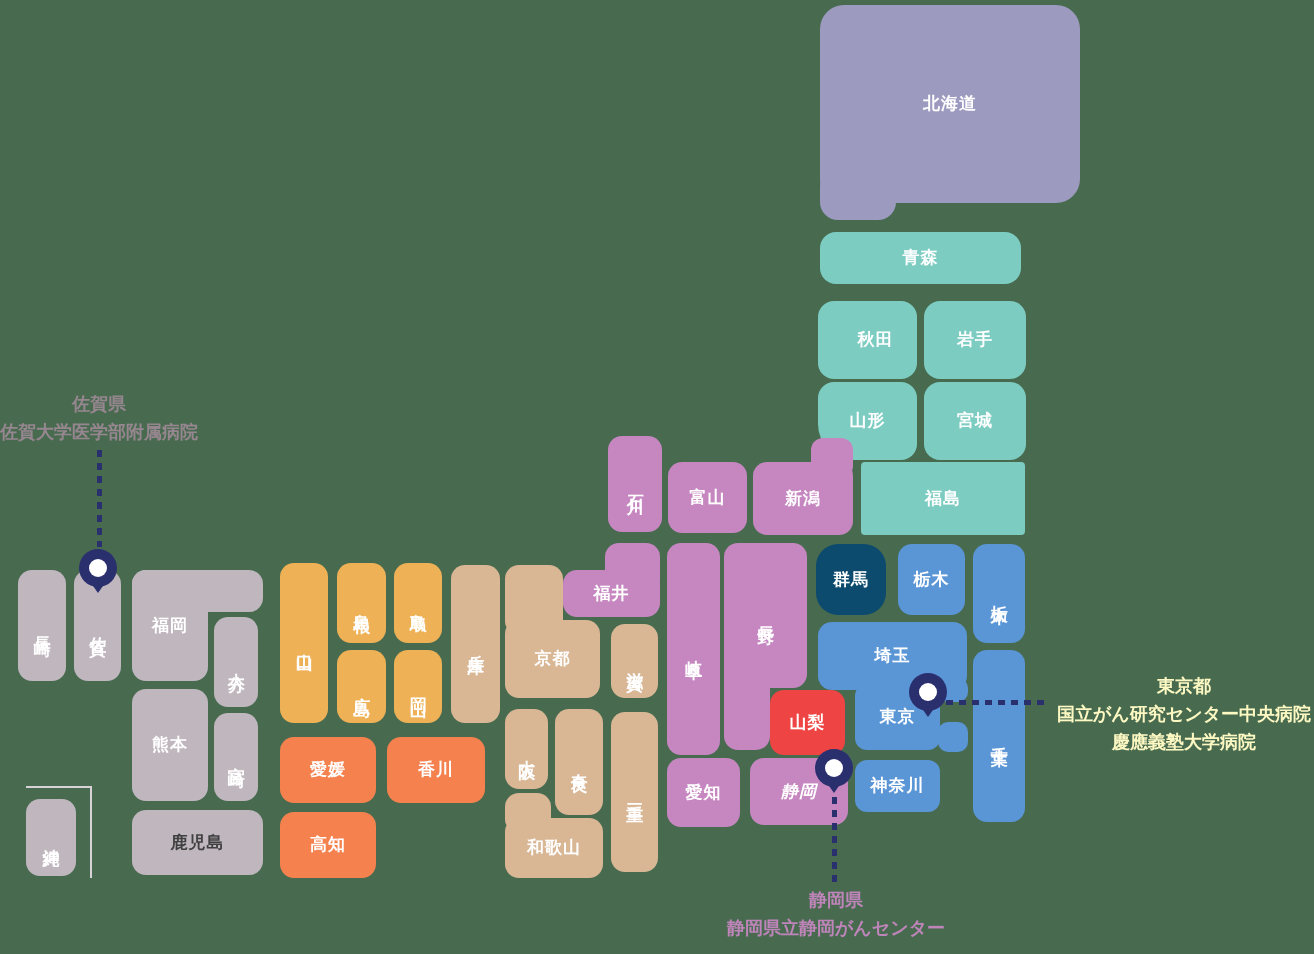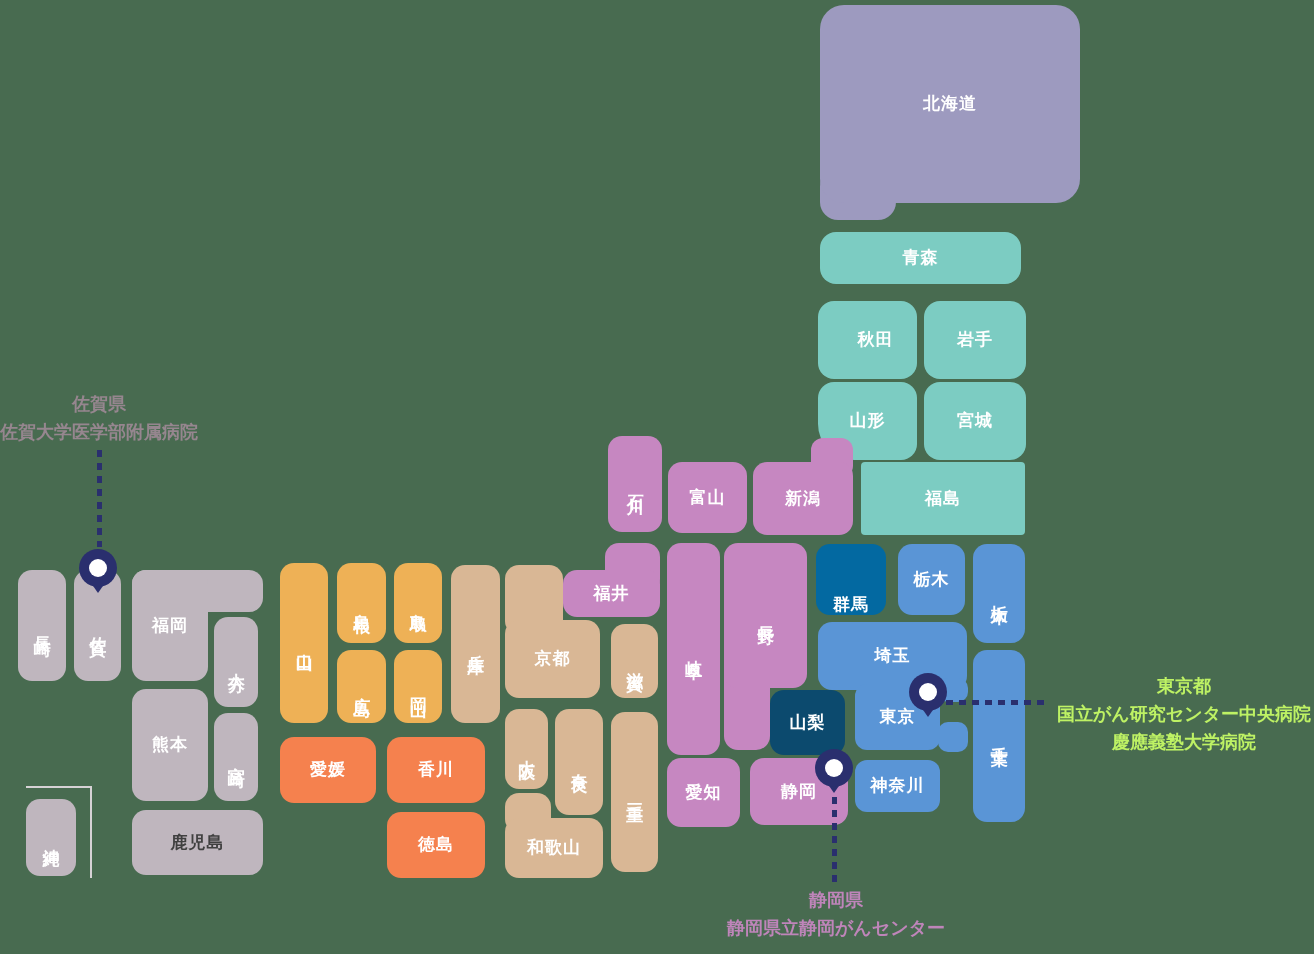--- a/index.html
+++ b/index.html
@@ -83,30 +83,30 @@
     <div class="pref" style="left: 563px; top: 570px; width: 97px; height: 47px; background: rgb(198, 135, 193); border-radius: 14px;">
       <span class="pref-label" style="color: rgb(255, 255, 255);">福井</span>
     </div>
     <div class="pref" style="left: 667px; top: 543px; width: 53px; height: 212px; background: rgb(198, 135, 193); border-radius: 14px;">
       <span class="pref-label vertical" style="color: rgb(255, 255, 255);">岐阜</span>
     </div>
     <div class="pref-ext" style="left: 724px; top: 620px; width: 46px; height: 130px; background: rgb(198, 135, 193); border-radius: 14px;"></div>
     <div class="pref" style="left: 724px; top: 543px; width: 83px; height: 145px; background: rgb(198, 135, 193); border-radius: 14px;">
       <span class="pref-label vertical" style="color: rgb(255, 255, 255);">長野</span>
     </div>
-    <div class="pref" style="left: 770px; top: 690px; width: 75px; height: 65px; background: #0c4a6e; border-radius: 14px;">
+    <div class="pref" style="left: 770px; top: 690px; width: 75px; height: 65px; background: #ef4444; border-radius: 14px;">
       <span class="pref-label" style="color: rgb(255, 255, 255);">山梨</span>
     </div>
     <div class="pref" style="left: 750px; top: 758px; width: 98px; height: 67px; background: rgb(198, 135, 193); border-radius: 14px;">
-      <span class="pref-label" style="color: rgb(255, 255, 255);">静岡</span>
+      <span class="pref-label" style="color: rgb(255, 255, 255); font-style: italic;">静岡</span>
     </div>
     <div class="pref" style="left: 667px; top: 758px; width: 73px; height: 69px; background: rgb(198, 135, 193); border-radius: 14px;">
       <span class="pref-label" style="color: rgb(255, 255, 255);">愛知</span>
     </div>
-    <div class="pref" style="left: 816px; top: 544px; width: 70px; height: 71px; background: #0369a1; border-radius: 14px; align-items: flex-end;">
+    <div class="pref" style="left: 816px; top: 544px; width: 70px; height: 71px; background: #0c4a6e; border-radius: 22px;">
       <span class="pref-label" style="color: rgb(255, 255, 255);">群馬</span>
     </div>
     <div class="pref" style="left: 898px; top: 544px; width: 67px; height: 71px; background: rgb(90, 149, 214); border-radius: 14px;">
       <span class="pref-label" style="color: rgb(255, 255, 255);">栃木</span>
     </div>
     <div class="pref" style="left: 973px; top: 544px; width: 52px; height: 99px; background: rgb(90, 149, 214); border-radius: 14px;">
       <span class="pref-label vertical" style="color: rgb(255, 255, 255);">栃木</span>
     </div>
     <div class="pref" style="left: 818px; top: 622px; width: 149px; height: 68px; background: rgb(90, 149, 214); border-radius: 14px;">
       <span class="pref-label" style="color: rgb(255, 255, 255);">埼玉</span>
@@ -159,22 +159,22 @@
     </div>
     <div class="pref" style="left: 394px; top: 650px; width: 48px; height: 73px; background: rgb(238, 177, 86); border-radius: 14px;">
       <span class="pref-label vertical" style="color: rgb(255, 255, 255);">岡山</span>
     </div>
     <div class="pref" style="left: 280px; top: 737px; width: 96px; height: 66px; background: rgb(245, 129, 78); border-radius: 14px;">
       <span class="pref-label" style="color: rgb(255, 255, 255);">愛媛</span>
     </div>
     <div class="pref" style="left: 387px; top: 737px; width: 98px; height: 66px; background: rgb(245, 129, 78); border-radius: 14px;">
       <span class="pref-label" style="color: rgb(255, 255, 255);">香川</span>
     </div>
-    <div class="pref" style="left: 387px; top: 812px; width: 98px; height: 66px; background: rgb(245, 129, 78); border-radius: 14px;">
-      <span class="pref-label" style="color: rgb(255, 255, 255);">徳島</span>
+    <div class="pref" style="left: 280px; top: 812px; width: 96px; height: 66px; background: rgb(245, 129, 78); border-radius: 14px;">
+      <span class="pref-label" style="color: rgb(255, 255, 255);">高知</span>
     </div>
     <div class="pref" style="left: 18px; top: 570px; width: 48px; height: 111px; background: rgb(191, 182, 190); border-radius: 14px;">
       <span class="pref-label vertical" style="color: rgb(255, 255, 255);">長崎</span>
     </div>
     <div class="pref" style="left: 74px; top: 570px; width: 47px; height: 111px; background: rgb(191, 182, 190); border-radius: 14px;">
       <span class="pref-label vertical" style="color: rgb(255, 255, 255);">佐賀</span>
     </div>
     <div class="pref-ext" style="left: 132px; top: 570px; width: 131px; height: 42px; background: rgb(191, 182, 190); border-radius: 14px;"></div>
     <div class="pref" style="left: 132px; top: 570px; width: 76px; height: 111px; background: rgb(191, 182, 190); border-radius: 14px;">
       <span class="pref-label" style="color: rgb(255, 255, 255);">福岡</span>
@@ -210,21 +210,21 @@
     </div>
     <div class="pin" style="left: 815px; top: 749px;">
       <div class="pin-tail" style="border-top-color: rgb(42, 47, 110);"></div>
       <div class="pin-head" style="background: rgb(42, 47, 110);"></div>
       <div class="pin-hole"></div>
     </div>
     <div class="annotation" style="left: 99px; top: 390px; color: rgb(150, 134, 143);">
       <div class="annotation-line">佐賀県</div>
       <div class="annotation-line">佐賀大学医学部附属病院</div>
     </div>
-    <div class="annotation" style="left: 1184px; top: 672px; color: #bef264;">
+    <div class="annotation" style="left: 1184px; top: 672px; color: #fef9c3;">
       <div class="annotation-line">東京都</div>
       <div class="annotation-line">国立がん研究センター中央病院</div>
       <div class="annotation-line">慶應義塾大学病院</div>
     </div>
     <div class="annotation" style="left: 836px; top: 886px; color: rgb(191, 133, 186);">
       <div class="annotation-line">静岡県</div>
       <div class="annotation-line">静岡県立静岡がんセンター</div>
     </div>
   </div>
 

